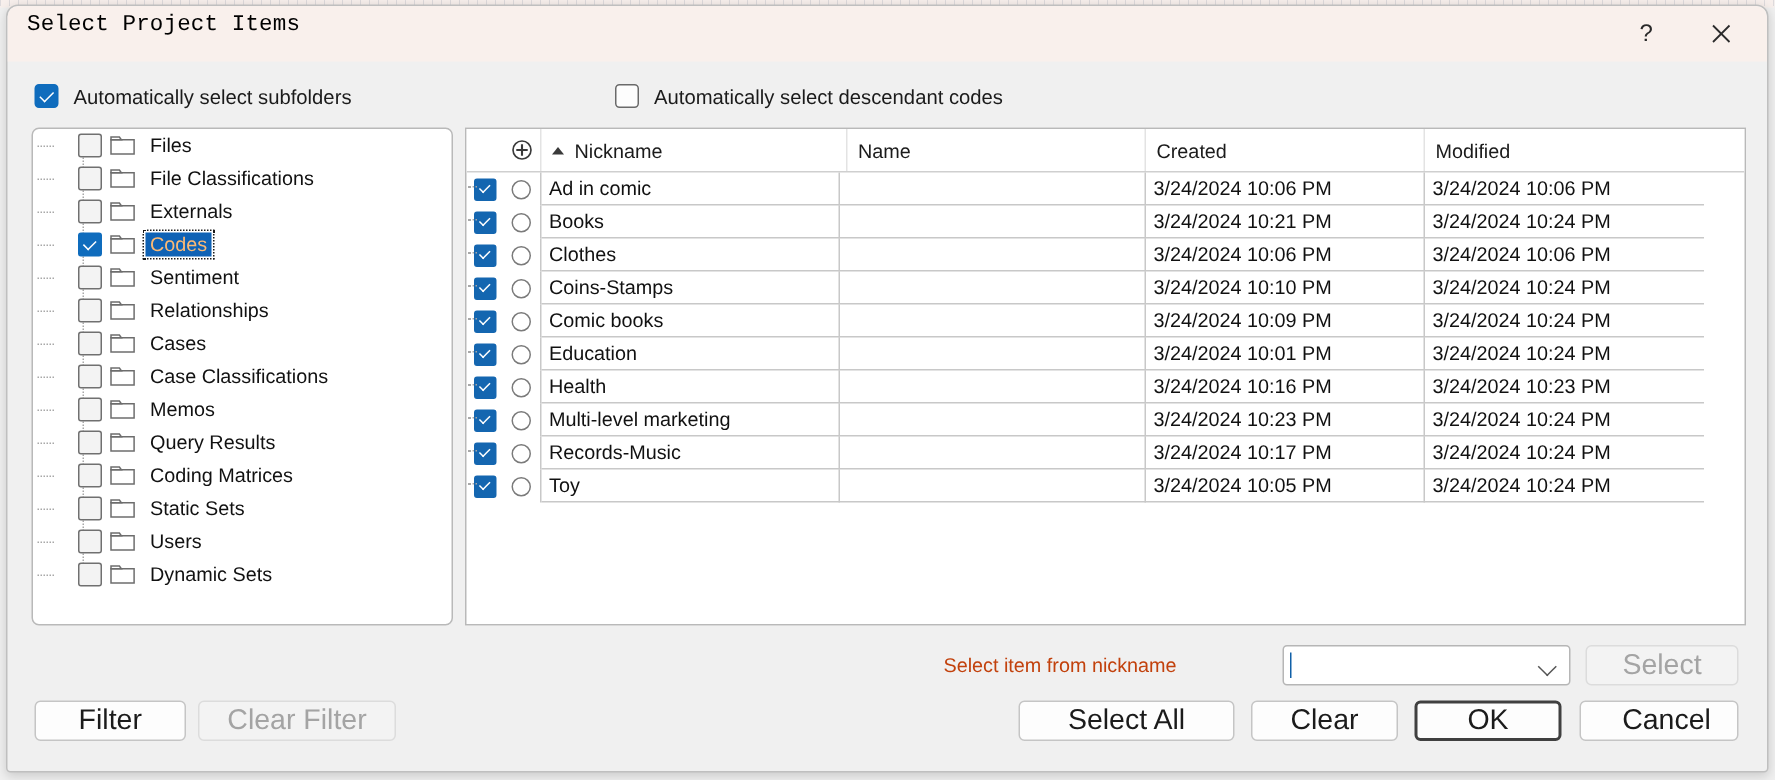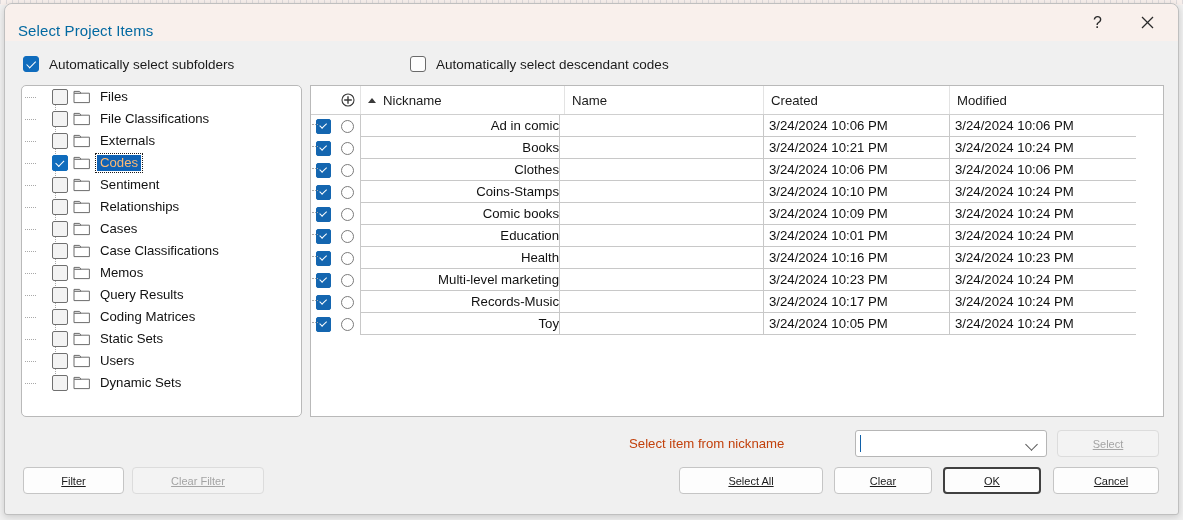--- a/index.html
+++ b/index.html
@@ -43,24 +43,25 @@
 
   
   #titlebar {
     position: absolute; left: 0; top: 0;
     width: 100%; height: 37px;
     background: #f9f0ec;
     border-radius: 7px 7px 0 0;
     box-sizing: border-box;
   }
   #title-text {
-    position: absolute; left: 13px; top: 18px;
-    font-size: 15px; color: #0369a1;
+    position: absolute; left: 13px; top: 4px;
+    font-size: 15px; color: #000000;
     letter-spacing: .1px;
     white-space: nowrap;
+    font-family: Liberation Mono, monospace;
   }
   .titlebtn {
     position: absolute; top: 0; height: 37px; width: 45px;
     display: flex; align-items: center; justify-content: center;
     cursor: default; color: #2a2a2a;
   }
   #help-btn  { right: 58px; font-size: 16px; }
   #close-btn { right: 8px; }
   #close-btn svg { display: block; }
 
@@ -165,21 +166,21 @@
   .gc {
     box-sizing: border-box;
     border-bottom: 1px solid #c8c8c8;
     border-right: 1px solid #c8c8c8;
     display: flex; align-items: center;
     padding-left: 5px;
     white-space: nowrap; overflow: hidden;
   }
   .gc-sel  { width: 24px; justify-content: center; padding: 0; border-right: none; border-bottom: none; }
   .gc-icon { width: 26px; justify-content: center; padding: 0; border-bottom: none; }
-  .gc-name { width: 199px; justify-content: flex-end; }
+  .gc-name { width: 199px; }
   .gc-nick { width: 204px; }
   .gc-crea { width: 186px; }
   .gc-modi { width: 186px; border-right: none; }
 
   .row-cb {
     width: 13px; height: 13px; border-radius: 2px;
     background: #1466b0; border: 1px solid #1466b0;
     display: flex; align-items: center; justify-content: center;
   }
   .row-cb::after {
@@ -223,24 +224,23 @@
     position: absolute; left: 4px; top: 4px; width: 1px; height: 17px; background: #1060a8;
   }
 
   
   .btn {
     box-sizing: border-box;
     display: flex; align-items: center; justify-content: center;
     background: #fdfdfd;
     border: 1px solid #c5c5c5;
     border-radius: 4px;
-    font-size: 11px; color: #1b1b1b;
+    font-size: 19px; color: #1b1b1b;
     cursor: default;
     white-space: nowrap;
-    text-decoration: underline;
   }
   .btn.disabled { color: #a4a4a4; background: #f3f3f3; border-color: #dcdcdc; }
   .btn.default { border: 2px solid #404040; }
 
   #btn-select   { position: absolute; left: 1052px; top: 426px; width: 102px; height: 27px; }
   #btn-filter   { position: absolute; left: 18px;   top: 463px; width: 101px; height: 27px; }
   #btn-clearf   { position: absolute; left: 127px;  top: 463px; width: 132px; height: 27px; }
   #btn-selall   { position: absolute; left: 674px;  top: 463px; width: 144px; height: 27px; }
   #btn-clear    { position: absolute; left: 829px;  top: 463px; width: 98px;  height: 27px; }
   #btn-ok       { position: absolute; left: 938px;  top: 463px; width: 98px;  height: 27px; }

